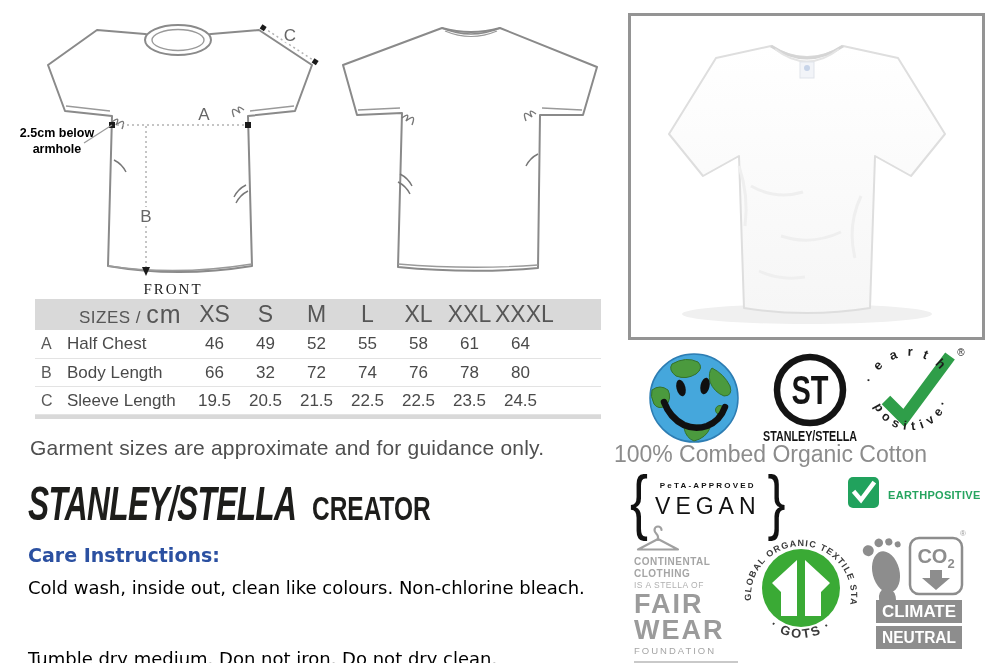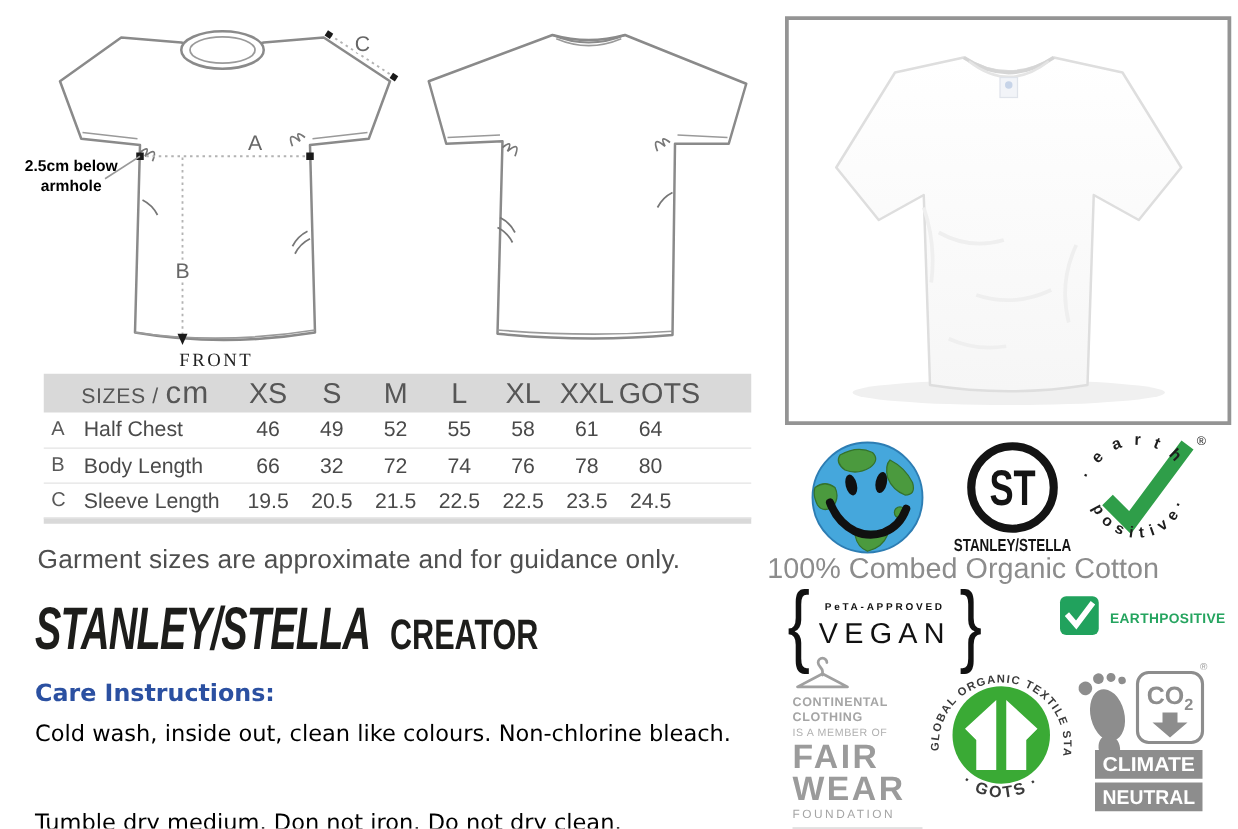--- a/index.html
+++ b/index.html
@@ -13,21 +13,21 @@
   .front-svg { left:18px; top:10px; }
   .back-svg  { left:338px; top:14px; }
   .shirt-caption { font-family:"Liberation Serif",serif; font-size:15px; letter-spacing:2px; color:#222; text-align:center; }
   .front-caption { left:18px; top:281px; width:310px; }
   .back-caption  { left:338px; top:281px; width:264px; }
   .armhole-note { left:6px; top:126px; width:102px; text-align:center; font-size:12.5px; font-weight:bold; color:#000; line-height:1.25; }
 
   
   .sizetable { left:35px; top:299px; width:566px; color:#4a4a4a; }
   .t-head { display:grid; grid-template-columns:32px 122px repeat(7,51px) 1fr; height:31px; background:#d9d9d9; align-items:center; color:#565656; }
-  .t-title { grid-column:1 / 3; padding-left:30px; font-size:17px; letter-spacing:.5px; white-space:nowrap; }
+  .t-title { grid-column:1 / 3; padding-left:44px; font-size:17px; letter-spacing:.5px; white-space:nowrap; }
   .t-title .cm { font-size:25px; letter-spacing:1px; }
   .t-col { text-align:center; font-size:23px; }
   .t-row { display:grid; grid-template-columns:32px 122px repeat(7,51px) 1fr; height:28px; align-items:center; font-size:17px; color:#4a4a4a; }
   .t-row + .t-row { border-top:1px solid #e3e3e3; }
   .t-letter { padding-left:6px; color:#595959; font-size:16px; }
   .t-val { text-align:center; }
   .t-footbar { height:5px; background:#d9d9d9; border-top:1px solid #e3e3e3; }
 
   .note { left:30px; top:436px; font-size:21px; color:#4f4f4f; letter-spacing:.2px; }
 
@@ -142,21 +142,21 @@
       <div class="t-title">
         <span>SIZES /</span>
         <span class="cm">cm</span>
       </div>
       <div class="t-col">XS</div>
       <div class="t-col">S</div>
       <div class="t-col">M</div>
       <div class="t-col">L</div>
       <div class="t-col">XL</div>
       <div class="t-col">XXL</div>
-      <div class="t-col">GOTS</div>
+      <div class="t-col">XXXL</div>
     </div>
     <div class="t-row">
       <div class="t-letter">A</div>
       <div class="t-label">Half Chest</div>
       <div class="t-val">46</div>
       <div class="t-val">49</div>
       <div class="t-val">52</div>
       <div class="t-val">55</div>
       <div class="t-val">58</div>
       <div class="t-val">61</div>
@@ -273,21 +273,21 @@
   </div>
   <div class="abs check-label">EARTHPOSITIVE</div>
 
   <div class="abs fairwear">
     <svg width="48" height="28" viewBox="0 0 48 28">
       <path d="M 24,16 L 24,13 C 24,10 20.5,9.5 20.5,6 a 3.5,3.5 0 1 1 7,0" fill="none" stroke="#a0a0a0" stroke-width="2.2" stroke-linecap="round"></path>
       <path d="M 24,15 L 4,25.5 L 44,25.5 Z" fill="none" stroke="#a0a0a0" stroke-width="2.2" stroke-linejoin="round"></path>
     </svg>
     <div class="fw-line">CONTINENTAL</div>
     <div class="fw-line">CLOTHING</div>
-    <div class="fw-line3">IS A MEMBER OF</div>
+    <div class="fw-line3">IS A STELLA OF</div>
     <div class="fw-big">FAIR</div>
     <div class="fw-big">WEAR</div>
     <div class="fw-found">FOUNDATION</div>
     <div class="fw-rule"></div>
   </div>
 
   <svg class="abs logo-gots" width="130" height="130" viewBox="0 0 130 130">
     <defs>
       <path id="gotsTop" d="M 16,82 A 50,50 0 1 1 114,82"></path>
       <path id="gotsBot" d="M 24,90 A 47,47 0 0 0 106,90"></path>

